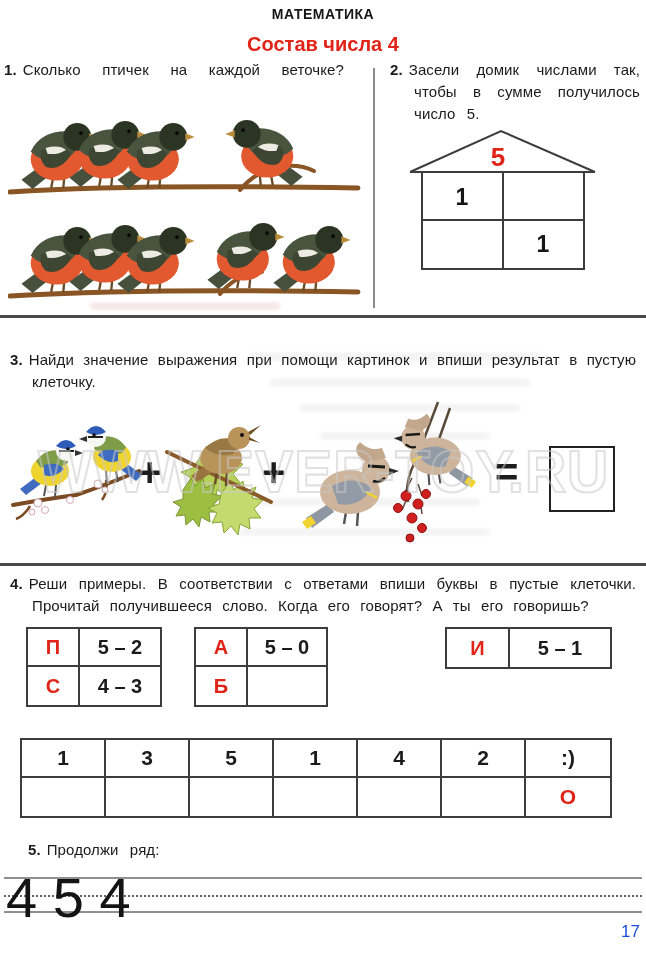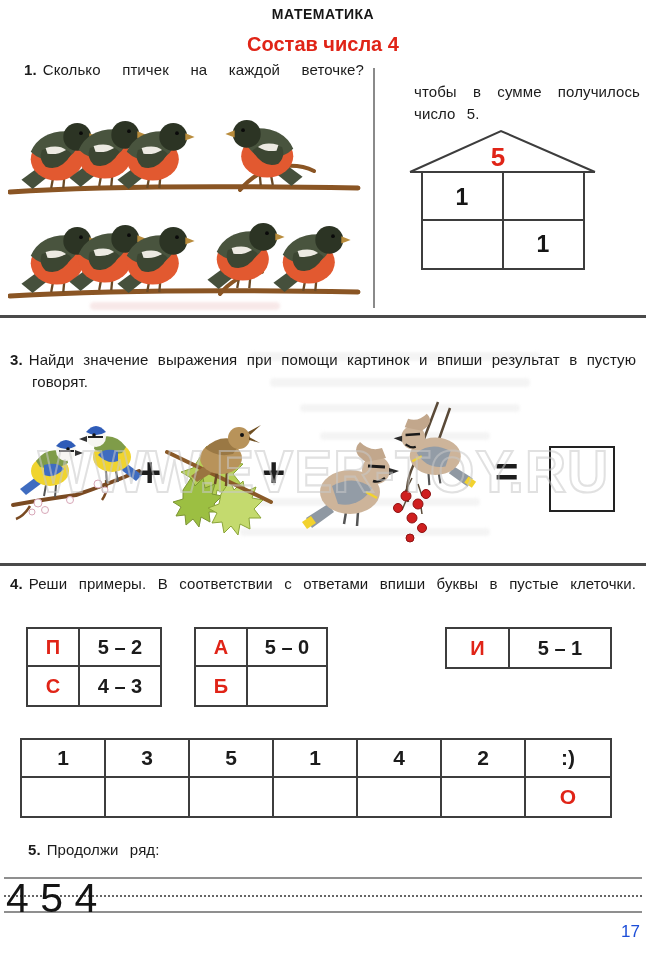--- a/index.html
+++ b/index.html
@@ -19,21 +19,21 @@
       -webkit-text-stroke:2px #c9c9c9;opacity:.55;white-space:nowrap;z-index:6;transform:scaleY(1.04);}
   .ltable{display:grid;border:2px solid #3d3d3d;background:#fff;}
   .cell{display:flex;align-items:center;justify-content:center;font-size:20px;font-weight:bold;background:#fff;}
   .cell.letter{color:#e02417;}
   .cell.bR{border-right:2px solid #3d3d3d;}
   .cell.bB{border-bottom:2px solid #3d3d3d;}
   .ansval{font-size:21px;}
   .redO{color:#e02417;}
   .wline{height:2px;background:#8f8f8f;}
   .wdots{border-top:2px dotted #666;height:0;}
-  .digits{font-size:41px;line-height:56px;color:#141414;word-spacing:0;}
+  .digits{font-size:56px;line-height:56px;color:#141414;word-spacing:0;}
   .pagenum{font-size:17px;color:#1d4ed8;width:40px;text-align:right;}
   .bleed{background:#ededed;filter:blur(1.5px);border-radius:4px;opacity:.6;z-index:0;}
   .pink{background:#f3d9d9;}
   svg{display:block;}
 </style>
 </head>
 <body>
 
 <div id="page">
 
@@ -41,24 +41,25 @@
   <div class="abs bleed" style="left:270px;top:378px;width:260px;height:9px;"></div>
   <div class="abs bleed" style="left:300px;top:404px;width:220px;height:8px;"></div>
   <div class="abs bleed" style="left:320px;top:432px;width:170px;height:8px;"></div>
   <div class="abs bleed" style="left:250px;top:498px;width:230px;height:8px;"></div>
   <div class="abs bleed" style="left:240px;top:528px;width:250px;height:8px;"></div>
   <div class="abs bleed pink" style="left:90px;top:302px;width:190px;height:8px;"></div>
 
   <div class="abs title" style="top:6px;">МАТЕМАТИКА</div>
   <div class="abs subtitle" style="top:33px;">Состав числа 4</div>
 
-  <p class="abs tline jl" style="left:24px;top:60px;width:340px;margin:0;"><b class="tnum">1.</b><span>Сколько птичек на каждой веточке?</span></p>
+  <p class="abs tline jl" style="left:4px;top:60px;width:340px;margin:0;"><b class="tnum">1.</b><span>Сколько птичек на каждой веточке?</span></p>
 
   <div class="abs vdiv" style="left:373px;top:68px;height:240px;"></div>
 
+  <p class="abs tline jl" style="left:390px;top:60px;width:250px;margin:0;"><b class="tnum">2.</b><span>Засели домик числами так,</span></p>
   <p class="abs tline jl" style="left:414px;top:82px;width:226px;margin:0;">чтобы в сумме получилось</p>
   <p class="abs tline" style="left:414px;top:104px;margin:0;">число 5.</p>
 
   <svg class="abs" style="left:395px;top:122px;" width="212" height="152" viewBox="0 0 212 152">
     <polyline points="15,50 106,9 200,50" fill="none" stroke="#3d3d3d" stroke-width="2"></polyline>
     <line x1="15" y1="50" x2="200" y2="50" stroke="#3d3d3d" stroke-width="2"></line>
     <rect x="27" y="50" width="162" height="97" fill="none" stroke="#3d3d3d" stroke-width="2"></rect>
     <line x1="108" y1="50" x2="108" y2="147" stroke="#3d3d3d" stroke-width="2"></line>
     <line x1="27" y1="98" x2="189" y2="98" stroke="#3d3d3d" stroke-width="2"></line>
     <text x="103" y="44" text-anchor="middle" font-family="Liberation Sans, sans-serif" font-size="26" font-weight="bold" fill="#e02417">5</text>
@@ -93,21 +94,21 @@
     <use href="#bf" transform="translate(6,101) scale(0.93)"></use>
     <use href="#bf" transform="translate(54,99) scale(0.93)"></use>
     <use href="#bf" transform="translate(102,101) scale(0.93)"></use>
     <use href="#bf" transform="translate(192,97) scale(0.93)"></use>
     <use href="#bf" transform="translate(258,100) scale(0.93)"></use>
   </svg>
 
   <div class="abs sep" style="top:315px;"></div>
 
   <p class="abs tline jl" style="left:10px;top:350px;width:626px;margin:0;"><b class="tnum">3.</b><span>Найди значение выражения при помощи картинок и впиши результат в пустую</span></p>
-  <p class="abs tline" style="left:32px;top:372px;margin:0;">говорят.</p>
+  <p class="abs tline" style="left:32px;top:372px;margin:0;">клеточку.</p>
 
   <svg class="abs" style="left:10px;top:413px;" width="132" height="120" viewBox="0 0 132 120">
     <defs>
       <g id="tit">
         <path d="M10,76 L26,64 L32,70 L16,82Z" fill="#3f6cc0"></path>
         <path d="M36,72 L34,83 M46,72 L45,84" stroke="#555" stroke-width="2"></path>
         <ellipse cx="40" cy="58" rx="19" ry="15" fill="#f0d42e"></ellipse>
         <path d="M26,48 Q38,32 56,40 L58,50 Q46,58 30,54Z" fill="#7f9c49"></path>
         <path d="M34,52 Q48,48 54,56 Q44,66 34,62Z" fill="#3f6cc0"></path>
         <circle cx="56" cy="38" r="10" fill="#f6f6f2"></circle>
@@ -182,20 +183,21 @@
   </svg>
 
   <div class="abs op" style="left:495px;top:452px;">=</div>
   <div class="abs resultbox" style="left:549px;top:446px;"></div>
 
   <div class="abs wm" style="left:38px;top:438px;">WWW.EVER-TOY.RU</div>
 
   <div class="abs sep" style="top:563px;"></div>
 
   <p class="abs tline jl" style="left:10px;top:574px;width:626px;margin:0;"><b class="tnum">4.</b><span>Реши примеры. В соответствии с ответами впиши буквы в пустые клеточки.</span></p>
+  <p class="abs tline" style="left:32px;top:596px;margin:0;word-spacing:6px;">Прочитай получившееся слово. Когда его говорят? А ты его говоришь?</p>
 
   <div class="abs ltable" style="left:26px;top:627px;grid-template-columns:52px 80px;grid-template-rows:38px 38px;">
     <div class="cell letter bR bB">П</div>
     <div class="cell bB">5 – 2</div>
     <div class="cell letter bR">С</div>
     <div class="cell">4 – 3</div>
   </div>
   <div class="abs ltable" style="left:194px;top:627px;grid-template-columns:52px 78px;grid-template-rows:38px 38px;">
     <div class="cell letter bR bB">А</div>
     <div class="cell bB">5 – 0</div>

